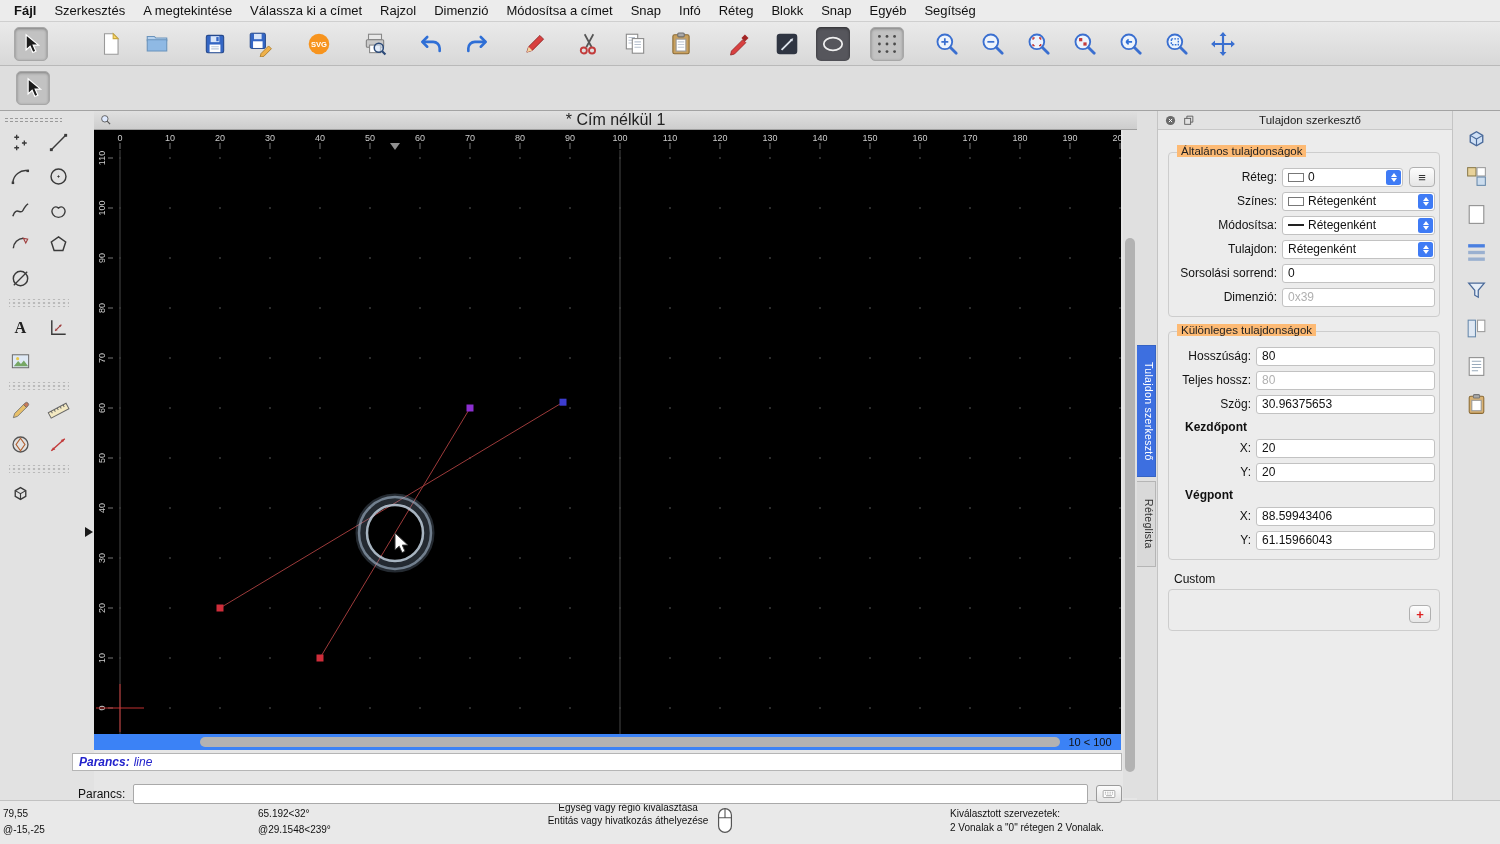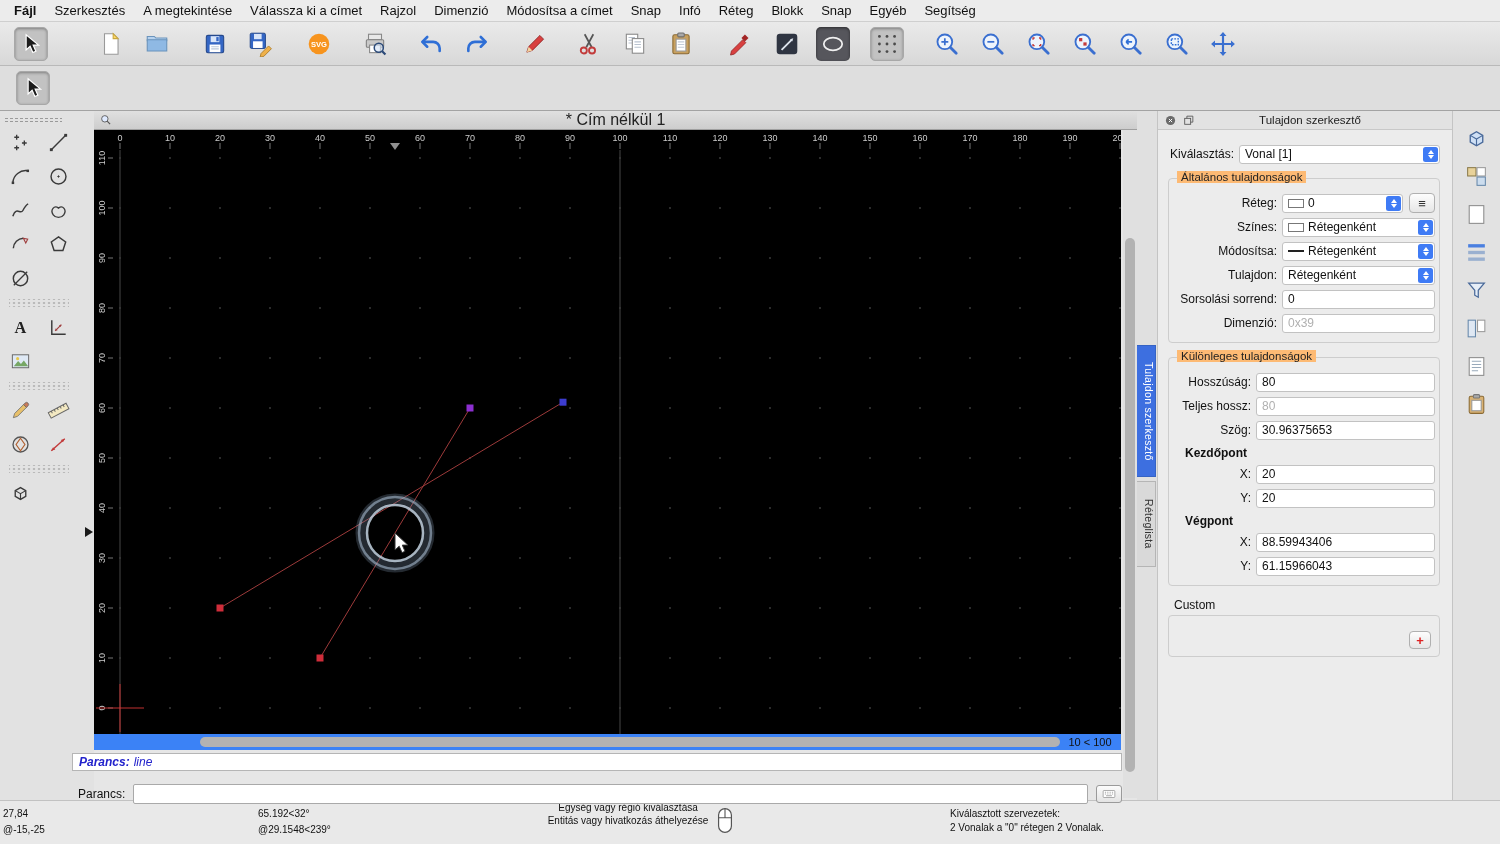--- a/index.html
+++ b/index.html
@@ -836,30 +836,20 @@
           </span>
         <span class="ph-btn">
             <svg class="ic" viewBox="0 0 24 24" xmlns="http://www.w3.org/2000/svg">
               <rect x="5" y="8" width="11" height="11" fill="none" stroke="#555" stroke-width="1.6"></rect>
               <path d="M9 8V4h11v11h-4" fill="none" stroke="#555" stroke-width="1.6"></path>
             </svg>
           </span>
         <span class="ph-title">Tulajdon szerkesztő</span>
       </div>
       <div class="panel-body">
-        <div class="prow sel-row">
-          <label class="plabel">Kiválasztás:</label>
-          <div class="select">
-            <span>Vonal [1]</span>
-            <span class="cap">
-                <i class="up"></i>
-                <i class="dn"></i>
-              </span>
-          </div>
-        </div>
 
         <div class="groupbox g1">
           <span class="gb-label">Általános tulajdonságok</span>
           <div class="prow">
             <label class="plabel">Réteg:</label>
             <div class="select">
               <span class="swatch"></span>
               <span>0</span>
               <span class="cap">
                   <i class="up"></i>
@@ -1000,21 +990,21 @@
             <rect x="9" y="2.5" width="6" height="3.2" rx="1" fill="#aaa" stroke="#777"></rect>
             <rect x="7.5" y="8" width="9" height="10" fill="#fff" stroke="#999"></rect>
           </svg>
         </div>
       </div>
     <div class="gutter-marker"></div>
   </div>
 
   <div class="statusbar">
     <div class="sb sb-coords">
-      <div>27,84</div>
+      <div>79,55</div>
       <div>@-15,-25</div>
     </div>
     <div class="sb sb-polar">
       <div>65.192&lt;32°</div>
       <div>@29.1548&lt;239°</div>
     </div>
     <div class="sb sb-hint">
       <div>Egység vagy régió kiválasztása</div>
       <div>Entitás vagy hivatkozás áthelyezése</div>
     </div>

